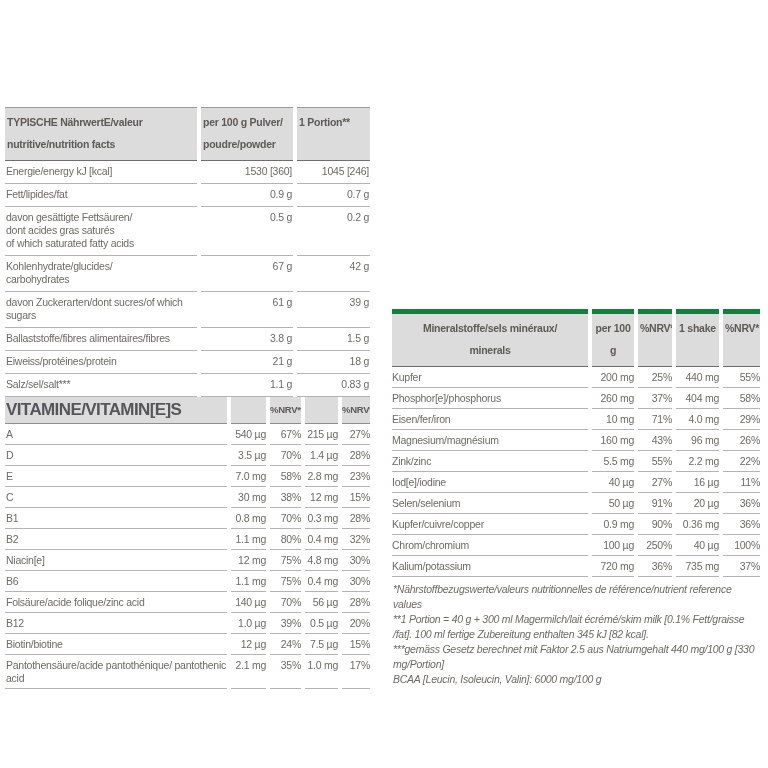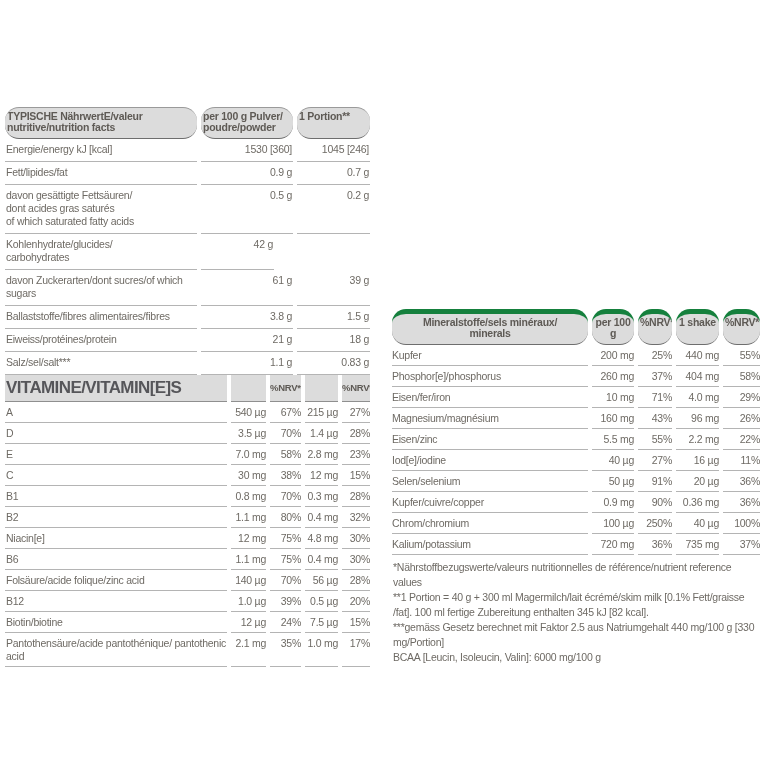--- a/index.html
+++ b/index.html
@@ -27,21 +27,21 @@
     padding:4px 0 5px 0;
     white-space:pre-line;
     overflow:hidden;
   }
   .num{text-align:right;padding-right:1px;}
   .hdr .cell{
     background:var(--band-bg);
     border-top:1px solid #9a9a9a;
     border-bottom:1.5px solid var(--rule-dark);
     font-weight:700;color:var(--heading-text);
-    line-height:11px;padding:3px 2px 5px 2px;border-radius:14px;
+    line-height:22px;padding:3px 2px 5px 2px;
   }
   
   #left-table{left:5px;top:107px;width:365px;}
   .c-lbl{width:192px;flex:none;padding-left:1px;}
   .c-a{width:92px;flex:none;}
   .c-b{width:73px;flex:none;}
   
   .band .cell{
     background:var(--band-bg);
     border-bottom:1px solid var(--rule-mid);
@@ -67,21 +67,21 @@
   
   #right-panel{left:392px;top:309px;width:368px;}
   .mc-lbl{width:196px;flex:none;padding-left:1px;}
   .mc-1{width:42px;flex:none;}
   .mc-2{width:34px;flex:none;}
   .mc-3{width:43px;flex:none;}
   .mc-4{width:37px;flex:none;}
   #right-panel .hdr .cell{border-top:5px solid #15803d;text-align:center;}
   .mrow .cell{padding:3.5px 0 3.5px 0;}
   
-  .footnotes{margin-top:5px;padding-left:1px;}
+  .footnotes{margin-top:5px;padding-left:1px;font-style:italic;}
   .fn{
     font-size:10.5px;line-height:15px;color:var(--text);
     white-space:pre-line;
   }
 </style>
 </head>
 <body>
 
 <div class="page">
 
@@ -108,20 +108,21 @@
     <div class="row">
       <div class="cell c-lbl">davon gesättigte Fettsäuren/
 dont acides gras saturés
 of which saturated fatty acids</div>
       <div class="cell c-a num">0.5 g</div>
       <div class="cell c-b num">0.2 g</div>
     </div>
     <div class="row">
       <div class="cell c-lbl">Kohlenhydrate/glucides/
 carbohydrates</div>
+      <div class="cell c-a num">67 g</div>
       <div class="cell c-b num">42 g</div>
     </div>
     <div class="row">
       <div class="cell c-lbl">davon Zuckerarten/dont sucres/of which
 sugars</div>
       <div class="cell c-a num">61 g</div>
       <div class="cell c-b num">39 g</div>
     </div>
     <div class="row">
       <div class="cell c-lbl">Ballaststoffe/fibres alimentaires/fibres</div>
@@ -268,21 +269,21 @@
       <div class="cell mc-4 num">29%</div>
     </div>
     <div class="row mrow">
       <div class="cell mc-lbl">Magnesium/magnésium</div>
       <div class="cell mc-1 num">160 mg</div>
       <div class="cell mc-2 num">43%</div>
       <div class="cell mc-3 num">96 mg</div>
       <div class="cell mc-4 num">26%</div>
     </div>
     <div class="row mrow">
-      <div class="cell mc-lbl">Eisen/zinc</div>
+      <div class="cell mc-lbl">Zink/zinc</div>
       <div class="cell mc-1 num">5.5 mg</div>
       <div class="cell mc-2 num">55%</div>
       <div class="cell mc-3 num">2.2 mg</div>
       <div class="cell mc-4 num">22%</div>
     </div>
     <div class="row mrow">
       <div class="cell mc-lbl">Iod[e]/iodine</div>
       <div class="cell mc-1 num">40 µg</div>
       <div class="cell mc-2 num">27%</div>
       <div class="cell mc-3 num">16 µg</div>

